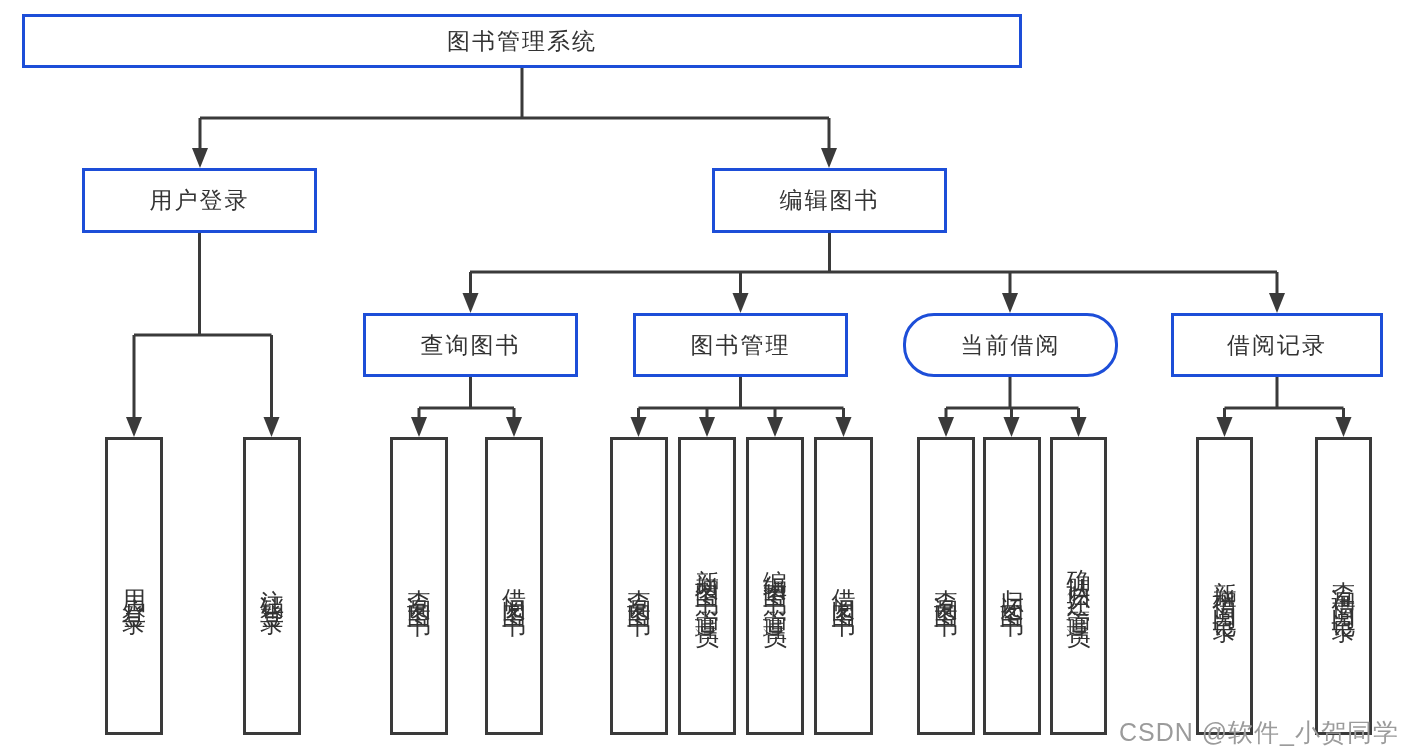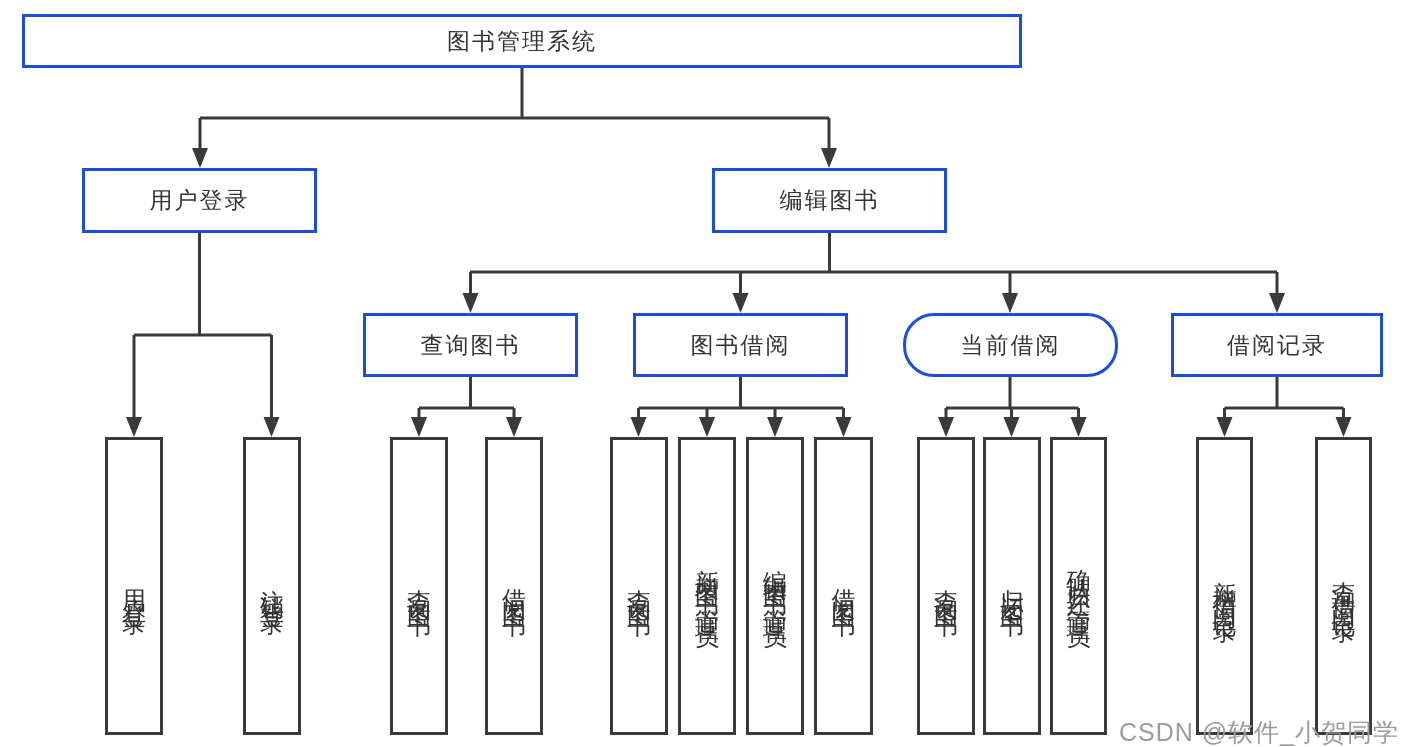--- a/index.html
+++ b/index.html
@@ -127,21 +127,21 @@
       <path d="M1335.5 417 L1351.5 417 L1343.5 437 Z"></path>
     </g>
   </svg>
 
   <div class="node" style="left:22px; top:14px; width:1000px; height:54px;">图书管理系统</div>
 
   <div class="node" style="left:82px; top:168px; width:235px; height:65px;">用户登录</div>
   <div class="node" style="left:712px; top:168px; width:235px; height:65px;">编辑图书</div>
 
   <div class="node" style="left:363px; top:313px; width:215px; height:64px;">查询图书</div>
-  <div class="node" style="left:633px; top:313px; width:215px; height:64px;">图书借阅</div>
+  <div class="node" style="left:633px; top:313px; width:215px; height:64px;">图书管理</div>
   <div class="node" style="left:903px; top:313px; width:215px; height:64px;border-radius:31px;">当前借阅</div>
   <div class="node" style="left:1171px; top:313px; width:212px; height:64px;">借阅记录</div>
 
   <div class="leaf" style="left:105px; width:58px;">
     <span>用户登录</span>
   </div>
   <div class="leaf" style="left:243px; width:58px;">
     <span>注销登录</span>
   </div>
 

